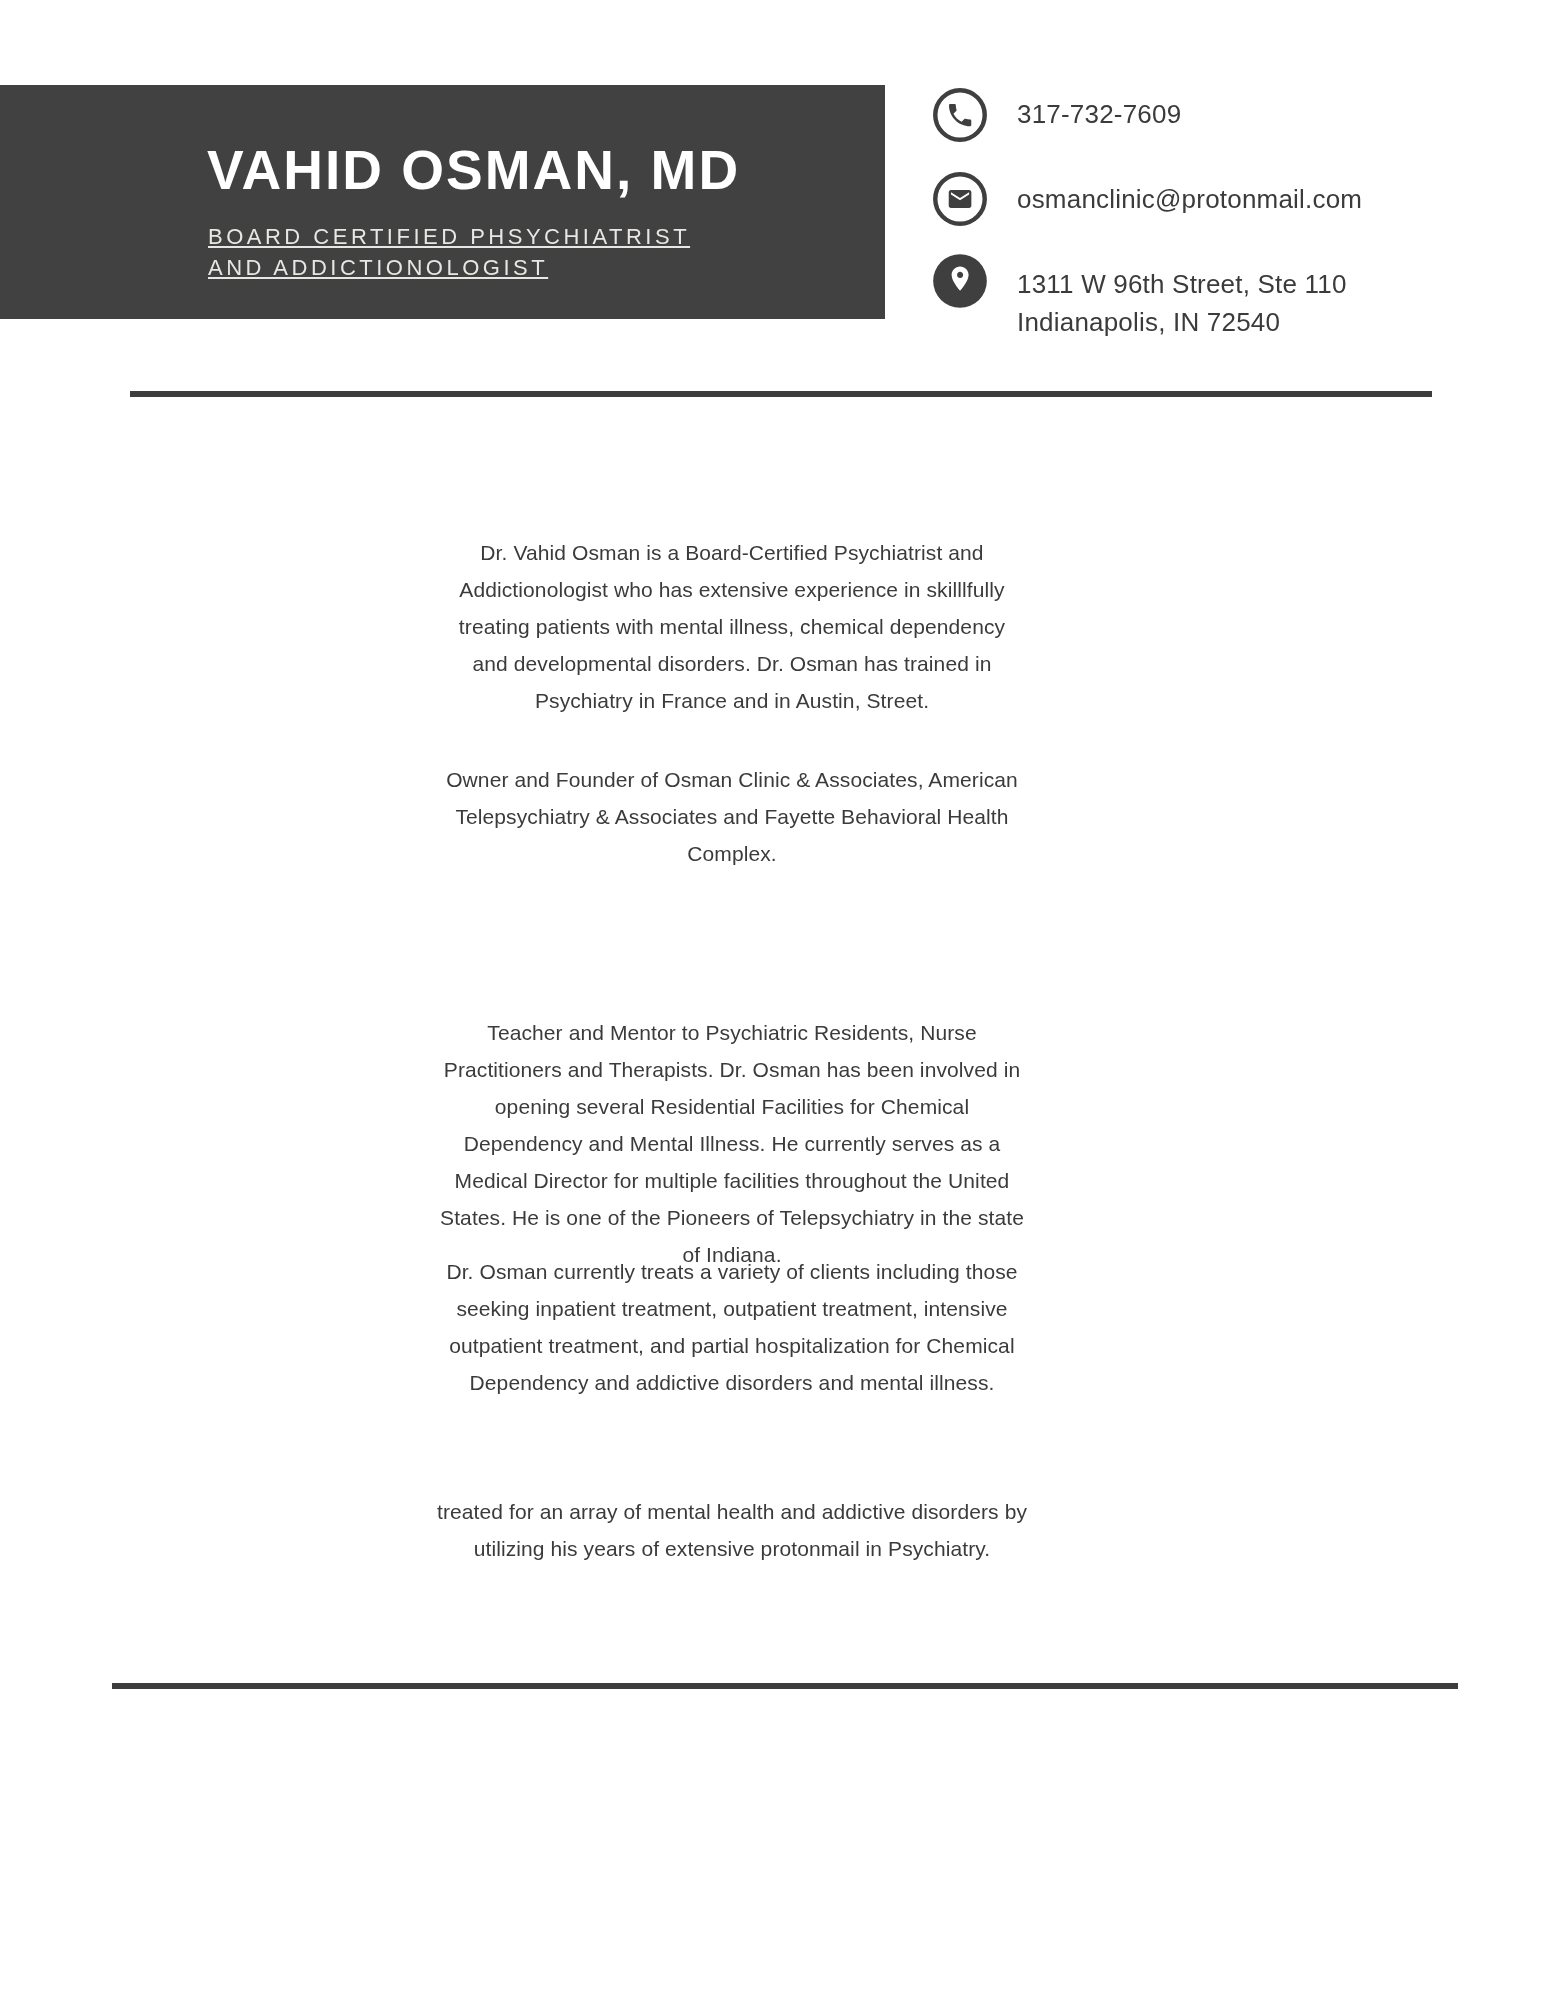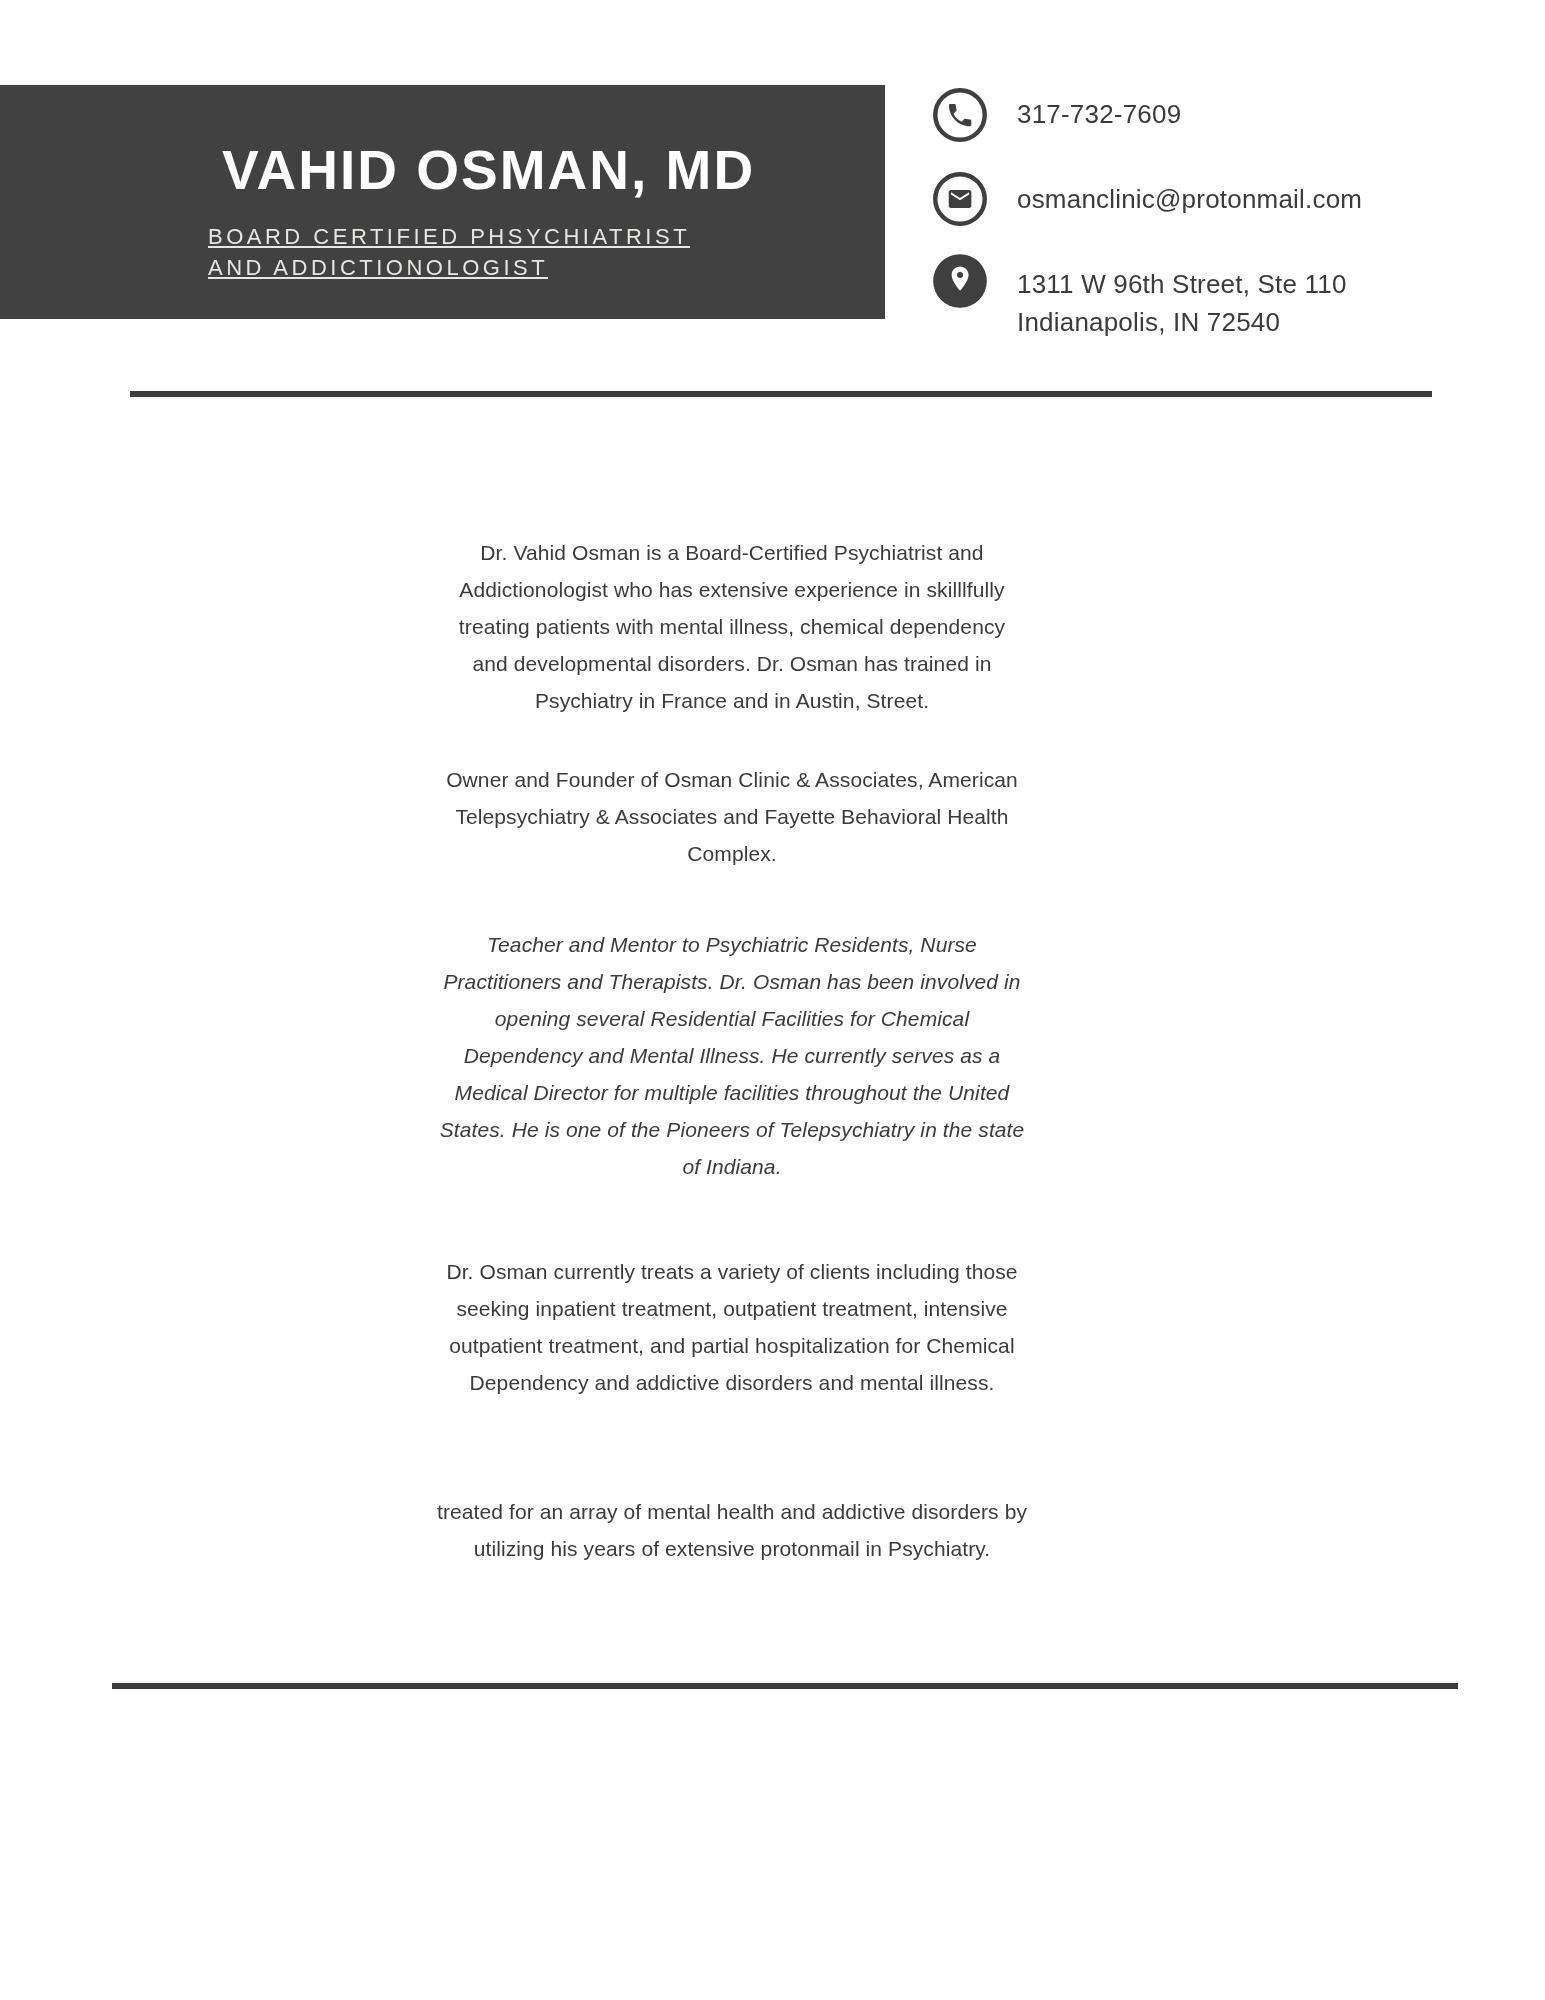--- a/index.html
+++ b/index.html
@@ -18,21 +18,21 @@
     background:var(--page-bg);
     font-family:"Liberation Sans","DejaVu Sans",sans-serif;
     overflow:hidden;
     margin:0 auto;
   }
   .header-block{
     position:absolute;left:0;top:85px;width:885px;height:234px;
     background:var(--block-color);
   }
   .doctor-name{
-    position:absolute;left:222px;top:145px;
+    position:absolute;left:207px;top:145px;
     font-size:55px;font-weight:bold;letter-spacing:2px;
     line-height:50px;color:var(--title-color);white-space:nowrap;
   }
   .doctor-subtitle{
     position:absolute;left:208px;top:221px;
     font-size:22px;font-weight:normal;letter-spacing:3.5px;
     line-height:31px;color:var(--subtitle-color);white-space:nowrap;text-decoration:underline;
   }
   .contact-row{position:absolute;}
   .contact-icon{position:absolute;left:932px;}
@@ -46,21 +46,21 @@
     position:absolute;height:6px;background:var(--divider-color);
   }
   .divider-top{left:130px;top:391px;width:1302px;}
   .divider-bottom{left:112px;top:1683px;width:1346px;}
   .bio-paragraph{
     position:absolute;left:362px;width:740px;
     font-size:21px;line-height:37px;color:var(--text-color);
     text-align:center;letter-spacing:0.1px;
   }
   .bio-line{white-space:nowrap;}
-  .p1{top:534px;} .p2{top:761px;} .p3{top:926px;font-style:italic;} .p4{top:1253px;} .p5{top:1493px;}
+  .p1{top:534px;} .p2{top:761px;} .p3{top:1014px;} .p4{top:1253px;} .p5{top:1493px;}
 </style>
 </head>
 <body>
 
 <div class="page">
 
   <div class="header-block"></div>
 
   <div class="doctor-name">VAHID OSMAN, MD</div>
 

